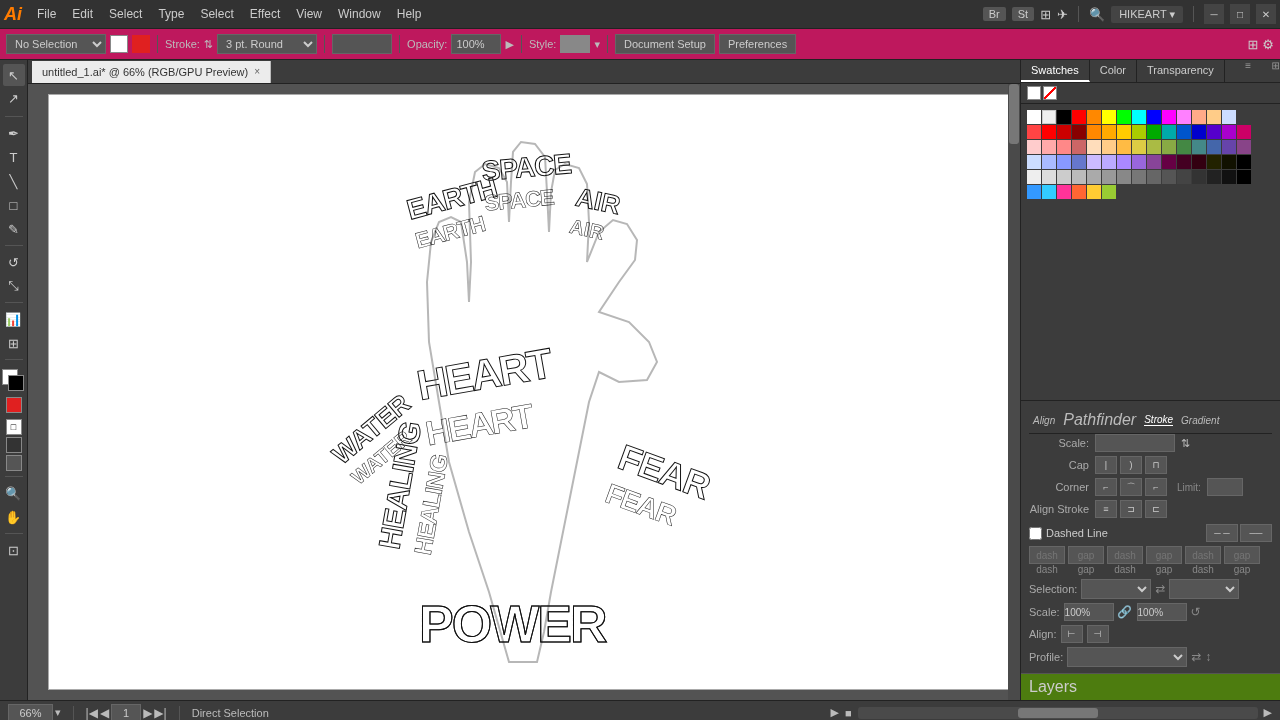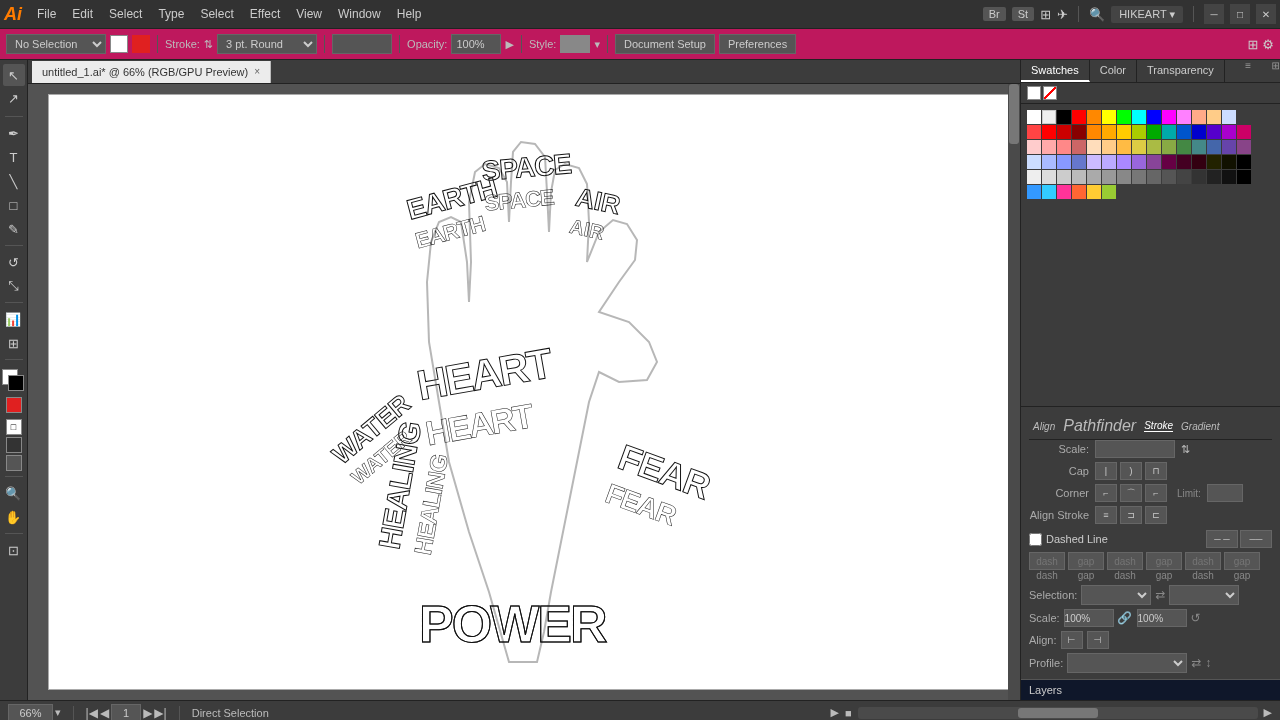--- a/index.html
+++ b/index.html
@@ -90,21 +90,21 @@
       display: flex; align-items: center; height: 24px; background: #3c3c3c; border-top: 1px solid #222;
       padding: 0 8px; gap: 8px; font-size: 11px; color: #bbb;
     }
     .status-zoom { display: flex; align-items: center; gap: 2px; }
     .status-sep { width: 1px; height: 14px; background: #555; margin: 0 4px; }
     .status-nav { display: flex; align-items: center; gap: 2px; }
     .nav-btn { background: none; border: none; color: #bbb; cursor: pointer; font-size: 12px; }
     .status-right { margin-left: auto; display: flex; align-items: center; gap: 6px; }
 
     
-    #layers-tab { background: #0f172a; border-top: 1px solid #555; padding: 4px 8px; font-size: 11px; color: #ccc; cursor: pointer; }
+    #layers-tab { background: #4d7c0f; border-top: 1px solid #555; padding: 4px 8px; font-size: 16px; color: #ccc; cursor: pointer; }
 
     
     .sw-white { background: white; }
 
     
     #v-scrollbar { position: absolute; right: 0; top: 0; width: 12px; height: 100%; background: #4a4a4a; }
     #v-thumb { position: absolute; top: 0; width: 10px; height: 60px; background: #777; border-radius: 3px; left: 1px; }
 
     .panel-collapse-btn { cursor: pointer; color: #999; font-size: 10px; margin-left: auto; }
 

